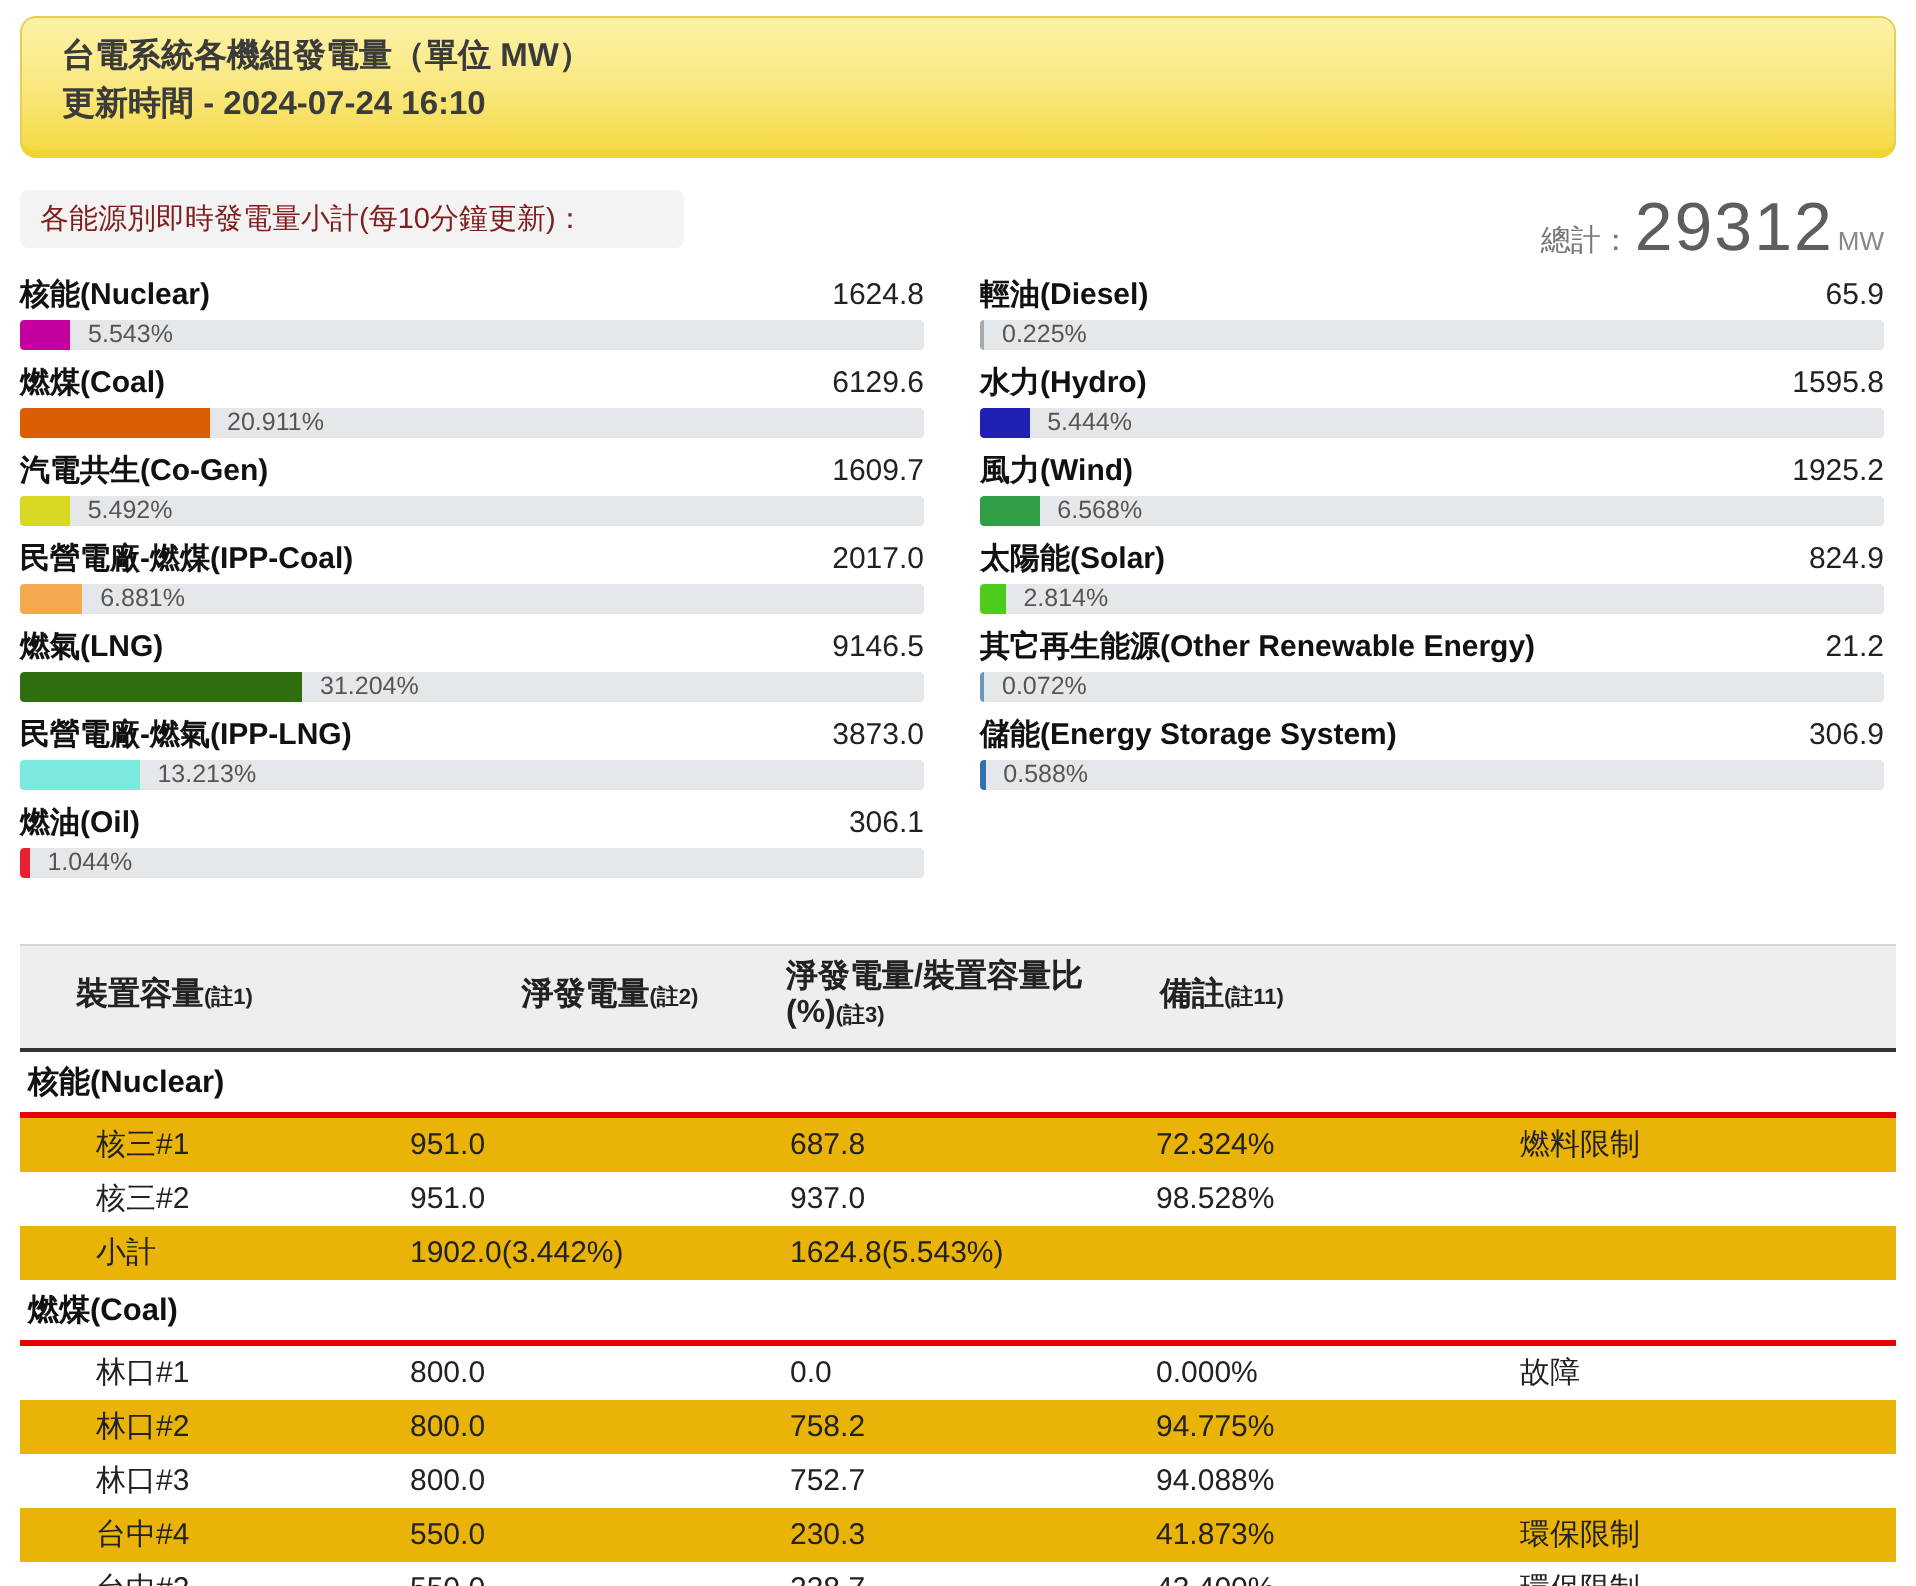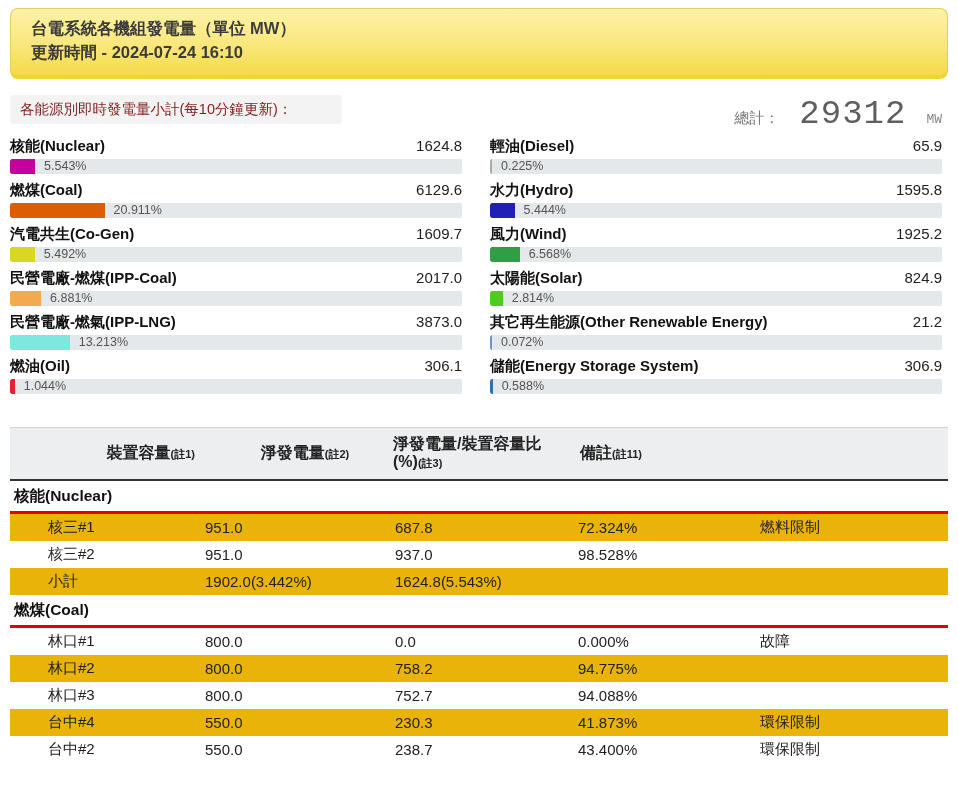--- a/index.html
+++ b/index.html
@@ -13,21 +13,21 @@
     background:linear-gradient(180deg,#FCF2A8 0%,#F9E77C 55%,#F5DA45 100%);
     border:1px solid #E5CF5A; border-bottom:4px solid #EFD52F;
   }
   .app-header .line { font-weight:bold; font-size:16.5px; color:#3B3B3B; line-height:1.45; }
 
   
   .summary { display:flex; justify-content:space-between; align-items:flex-start;
     margin:16px 16px 4px 10px; }
   .subtitle { background:#F3F3F3; color:#7f1d1d; font-size:14.5px;
     padding:5px 10px; border-radius:4px; min-width:332px; }
-  .total { display:flex; align-items:baseline; gap:20px; color:#6B6B6B;font-family:Liberation Mono, monospace; }
+  .total { display:flex; align-items:baseline; gap:2px; color:#6B6B6B; }
   .total .t-label { font-size:15px; color:#777; }
   .total .t-value { font-size:34px; color:#5E5E5E; letter-spacing:1px; }
   .total .t-unit { font-size:13px; color:#888; }
 
   
   .energy-grid { margin:2px 16px 0 10px; display:grid;
     grid-template-columns:1fr 1fr; column-gap:28px; align-items:start; }
   .energy-item { margin-bottom:7px; }
   .energy-top { display:flex; justify-content:space-between; align-items:baseline; height:20px; }
   .energy-label { font-weight:bold; font-size:15px; color:#111; }
@@ -37,21 +37,21 @@
   .bar-fill { height:100%; border-radius:2px 0 0 2px; min-width:2px; flex:0 0 auto; }
   .bar-pct { font-size:12.5px; color:#555; margin-left:9px; white-space:nowrap; }
 
   
   .gen-table { margin:26px 10px 0 10px; }
   .t-head, .t-row { display:grid; grid-template-columns:185px 192px 185px 180px 1fr; }
   .t-head { background:#EDEEF0; border-top:1px solid #D5D5D5; border-bottom:2px solid #333;
     min-height:54px; align-items:center; padding:6px 0; }
   .th { font-weight:bold; font-size:16px; color:#222; line-height:1.15; }
   .th .note { font-size:11px; font-weight:bold; }
-  .th.h1 { padding-left:20px; } .th.h2 { padding-left:28px;text-align:right; } .th.h3 { padding-left:28px;text-align:center; }
+  .th.h1 { padding-left:20px; } .th.h2 { padding-left:28px; } .th.h3 { padding-left:28px;text-align:center; }
   .th.h4 { padding-left:6px; padding-right:18px; } .th.h5 { padding-left:8px; }
   .t-section { font-weight:bold; font-size:15.5px; color:#111; background:#fff;
     padding:5px 4px 4px 4px; border-bottom:3px solid #E60000; }
   .t-row { min-height:27px; align-items:center; font-size:15px; }
   .t-row.shaded { background:#eab308; }
   .td { padding-top:4px; padding-bottom:4px; }
   .td.c1 { padding-left:38px; } .td.c2 { padding-left:10px; } .td.c3 { padding-left:8px; }
   .td.c4 { padding-left:6px; } .td.c5 { padding-left:8px; }
 </style>
 </head>
@@ -110,20 +110,30 @@
     <div class="energy-top">
       <span class="energy-label">民營電廠-燃煤(IPP-Coal)</span>
       <span class="energy-value">2017.0</span>
     </div>
     <div class="bar-track">
       <div class="bar-fill" style="width: 6.881%; background: rgb(245, 169, 79);"></div>
       <span class="bar-pct">6.881%</span>
     </div>
   </div>
 
+  <div class="energy-item">
+    <div class="energy-top">
+      <span class="energy-label">燃氣(LNG)</span>
+      <span class="energy-value">9146.5</span>
+    </div>
+    <div class="bar-track">
+      <div class="bar-fill" style="width: 31.204%; background: rgb(46, 110, 14);"></div>
+      <span class="bar-pct">31.204%</span>
+    </div>
+  </div>
 
   <div class="energy-item">
     <div class="energy-top">
       <span class="energy-label">民營電廠-燃氣(IPP-LNG)</span>
       <span class="energy-value">3873.0</span>
     </div>
     <div class="bar-track">
       <div class="bar-fill" style="width: 13.213%; background: rgb(124, 233, 223);"></div>
       <span class="bar-pct">13.213%</span>
     </div>

